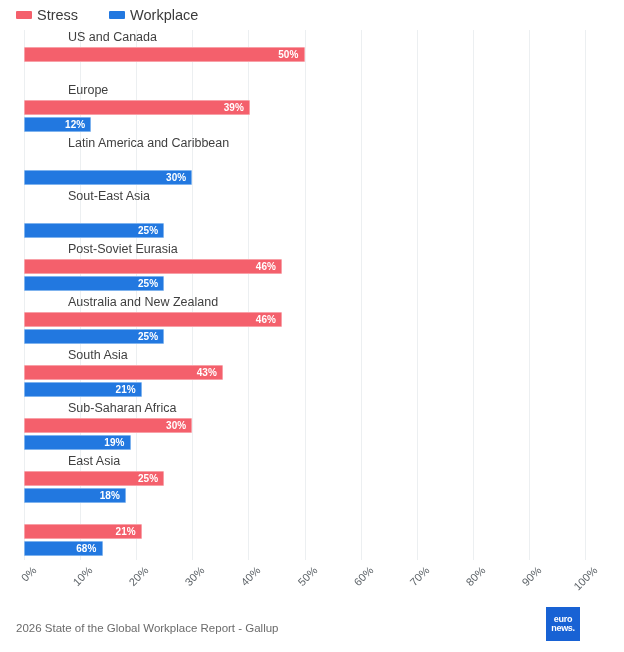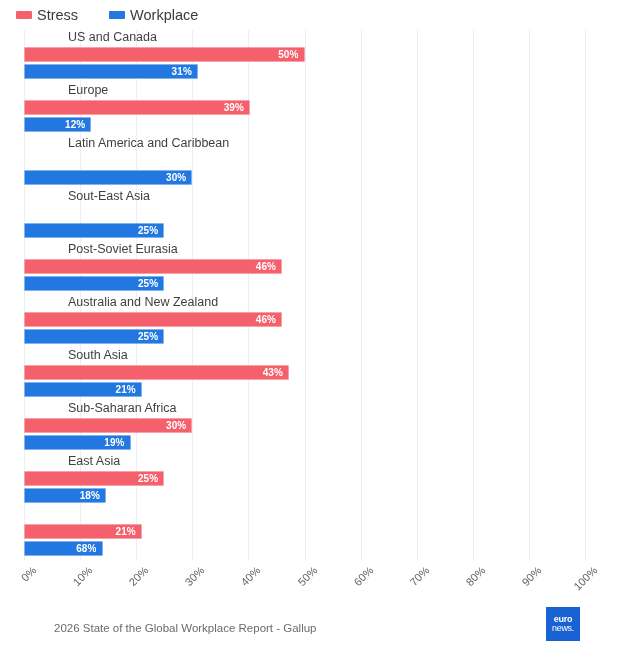--- a/index.html
+++ b/index.html
@@ -151,21 +151,20 @@
     width: 624px;
     height: 46px;
   }
   .source-text {
     position: absolute;
     left: 16px;
     top: 16px;
     font-size: 11.5px;
     color: #6b6b6b;
     white-space: nowrap;
-    margin-left: 38px;
   }
   .euronews-logo {
     position: absolute;
     left: 546px;
     top: 607px;
     width: 34px;
     height: 34px;
     background: #1862d4;
     display: flex;
     flex-direction: column;
@@ -175,21 +174,21 @@
   }
   .euronews-logo .euro {
     font-size: 9px;
     color: #ffffff;
     font-weight: bold;
     letter-spacing: -0.3px;
   }
   .euronews-logo .news {
     font-size: 9px;
     color: #ffffff;
-    font-weight: normal;
+    font-weight: bold;
     letter-spacing: -0.3px;
   }
 </style>
 </head>
 <body>
 
 <div id="chart-root">
 
   <div class="legend">
     <div class="legend-item">
@@ -217,25 +216,20 @@
         <div class="gridline" style="left: 585px;"></div>
       </div>
     <div class="groups">
         <div class="group">
           <div class="cat-label">US and Canada</div>
           <div class="bar-row stress">
             <div class="bar stress" style="width: 280.5px;">
               <span class="bar-value">50%</span>
             </div>
           </div>
-          <div class="bar-row engagement">
-            <div class="bar engagement" style="width: 173.91px;">
-              <span class="bar-value">31%</span>
-            </div>
-          </div>
         </div>
         <div class="group">
           <div class="cat-label">Europe</div>
           <div class="bar-row stress">
             <div class="bar stress" style="width: 226px;">
               <span class="bar-value">39%</span>
             </div>
           </div>
           <div class="bar-row engagement">
             <div class="bar engagement" style="width: 67.32px;">
@@ -281,21 +275,21 @@
           </div>
           <div class="bar-row engagement">
             <div class="bar engagement" style="width: 140.25px;">
               <span class="bar-value">25%</span>
             </div>
           </div>
         </div>
         <div class="group">
           <div class="cat-label">South Asia</div>
           <div class="bar-row stress">
-            <div class="bar stress" style="width: 265px;">
+            <div class="bar stress" style="width: 199px;">
               <span class="bar-value">43%</span>
             </div>
           </div>
           <div class="bar-row engagement">
             <div class="bar engagement" style="width: 117.81px;">
               <span class="bar-value">21%</span>
             </div>
           </div>
         </div>
         <div class="group">
@@ -312,21 +306,21 @@
           </div>
         </div>
         <div class="group">
           <div class="cat-label">East Asia</div>
           <div class="bar-row stress">
             <div class="bar stress" style="width: 140.25px;">
               <span class="bar-value">25%</span>
             </div>
           </div>
           <div class="bar-row engagement">
-            <div class="bar engagement" style="width: 82px;">
+            <div class="bar engagement" style="width: 102px;">
               <span class="bar-value">18%</span>
             </div>
           </div>
         </div>
         <div class="group">
           <div class="bar-row stress">
             <div class="bar stress" style="width: 117.81px;">
               <span class="bar-value">21%</span>
             </div>
           </div>

